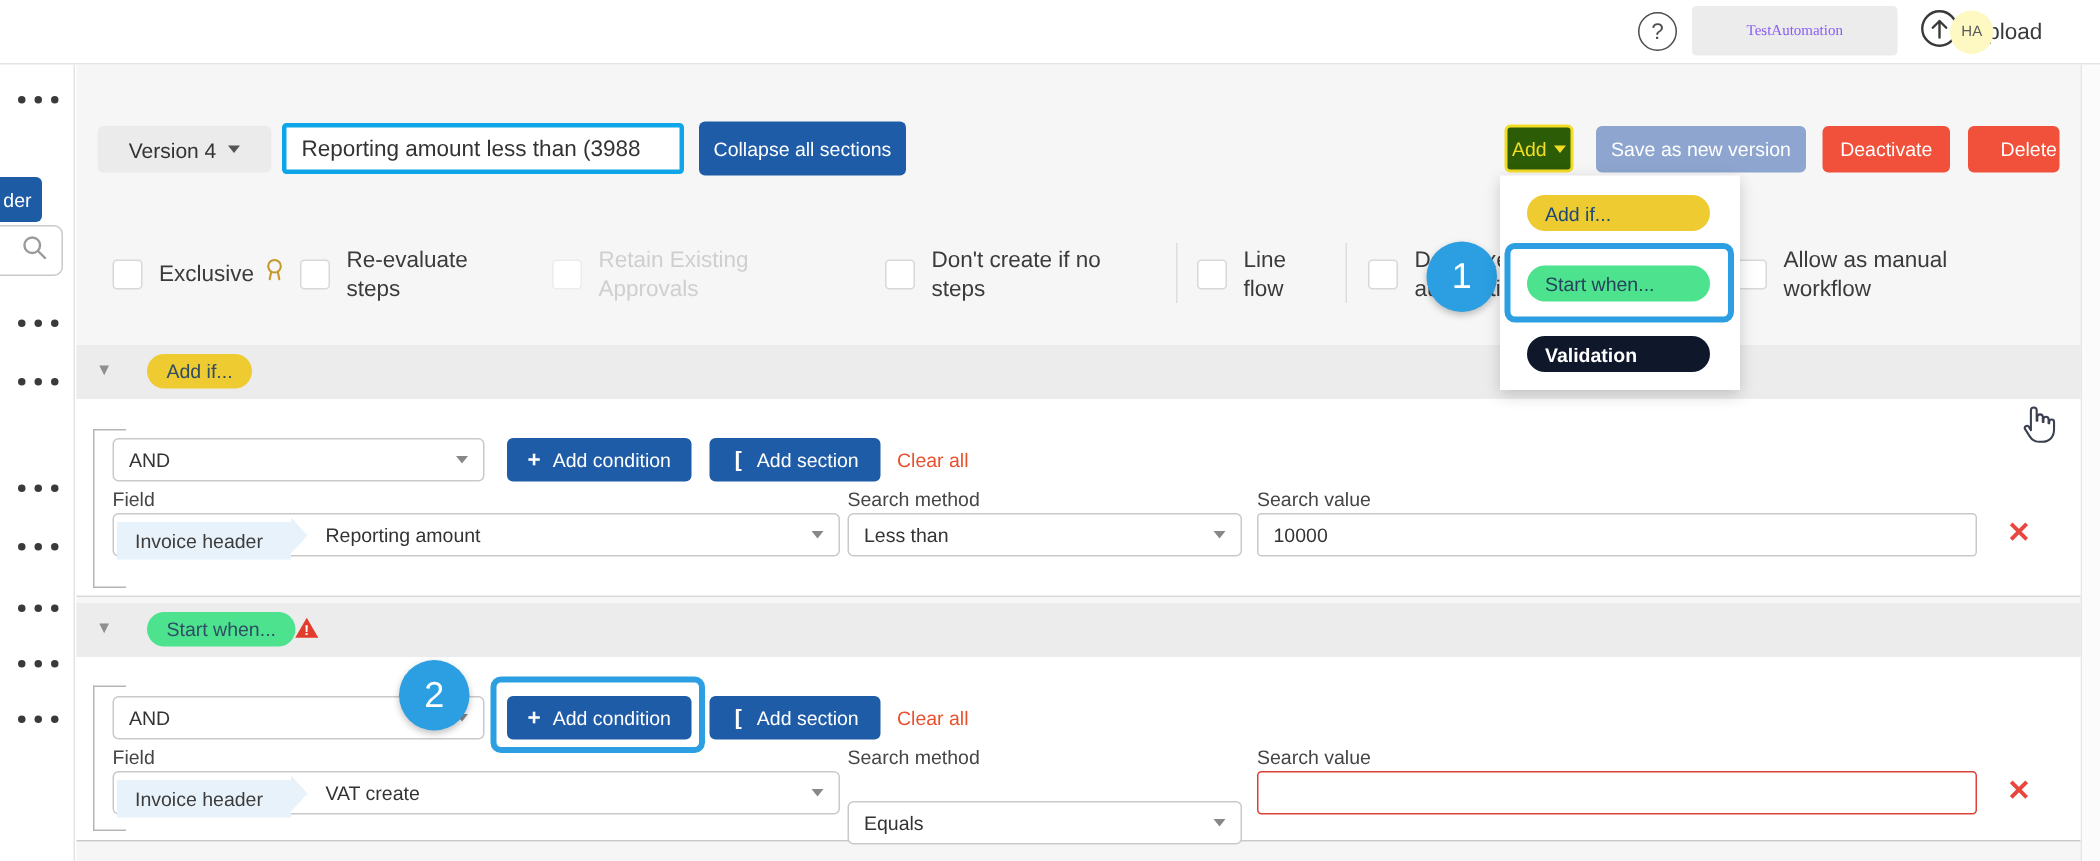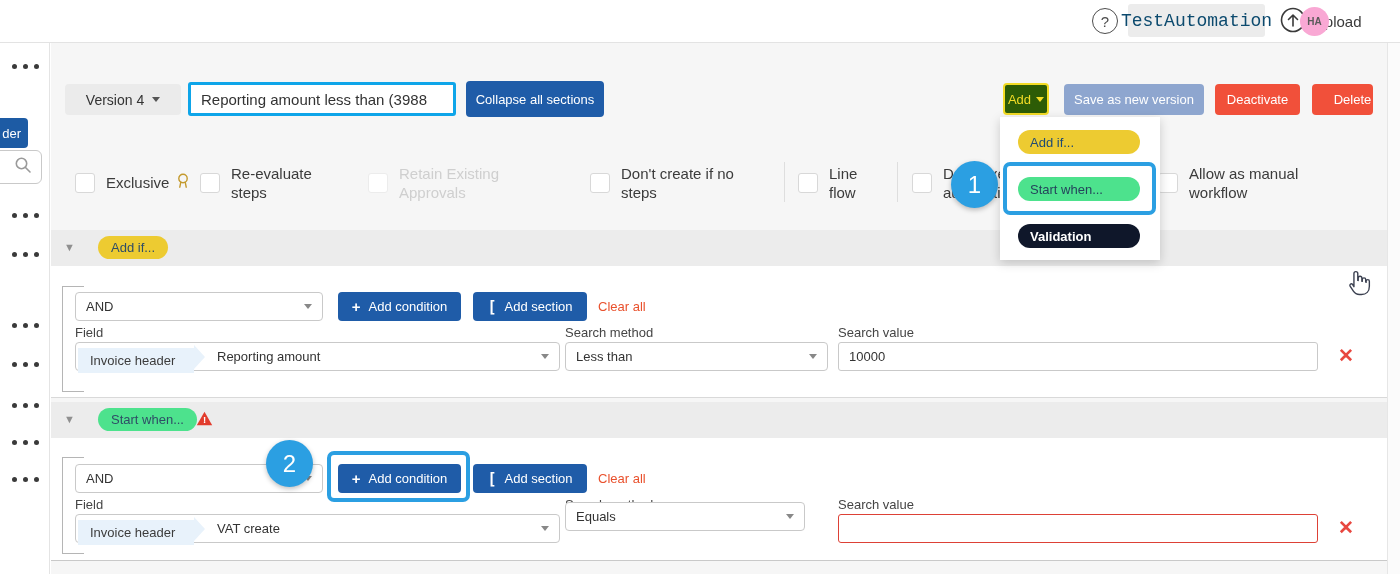--- a/index.html
+++ b/index.html
@@ -6,24 +6,24 @@
   body { font-family: "Liberation Sans", "DejaVu Sans", sans-serif; background:#fff; }
   .screen { position:relative; width:1400px; height:574px; overflow:hidden; background:#fff; }
   .abs { position:absolute; }
   .flexc { display:flex; align-items:center; }
 
   
   .topbar { left:0; top:0; width:1400px; height:43px; background:#fff; border-bottom:1px solid #e3e3e3; z-index:5; }
   .help-btn { left:1092px; top:8px; width:26px; height:26px; border:1.6px solid #4d4d4d; border-radius:50%;
               color:#4d4d4d; font-size:15px; justify-content:center; z-index:6;}
   .app-btn { left:1128px; top:4px; width:137px; height:33px; background:#ececec; border:none; border-radius:3px;
-             font-size:18px; color:#0c4a6e; justify-content:center; z-index:6; font-family:Liberation Mono, monospace;}
+             font-size:10px; color:#8b5cf6; justify-content:center; z-index:6; font-family:Liberation Serif, serif;}
   .upload { left:1280px; top:8px; height:26px; z-index:6; color:#3a3a3a; font-size:15px; gap:8px; cursor:default;}
-  .avatar { left:1300px; top:7px; width:29px; height:29px; border-radius:50%; background:#f9a8d4;
-            color:#5a5a5a; font-size:10px; font-weight:bold; justify-content:center; z-index:6;}
+  .avatar { left:1300px; top:7px; width:29px; height:29px; border-radius:50%; background:#fef9c3;
+            color:#5a5a5a; font-size:10px; font-weight:normal; justify-content:center; z-index:6;}
 
   
   .rail { left:0; top:43px; width:50px; height:531px; background:#fff; border-right:1px solid #e4e4e4; z-index:4; }
   .dots { left:12px; width:27px; height:5px; display:flex; justify-content:space-between; z-index:5;}
   .dots i { width:5px; height:5px; border-radius:50%; background:#3a3a3a; }
   .rail-btn { left:-30px; top:118px; width:58px; height:30px; background:#1d5ba4; border-radius:4px; color:#fff;
               font-size:13px; display:flex; align-items:center; justify-content:flex-end; padding-right:7px; z-index:5;}
   .rail-search { left:-26px; top:150px; width:68px; height:34px; background:#fff; border:1px solid #c9c9c9;
                  border-radius:6px; display:flex; align-items:center; justify-content:flex-end; padding-right:9px; z-index:5;}
 
@@ -297,21 +297,21 @@
   <div class="abs flabel" style="left:75px;top:497px">Field</div>
   <div class="abs flabel" style="left:565px;top:497px">Search method</div>
   <div class="abs flabel" style="left:838px;top:497px">Search value</div>
 
   <div class="abs combo" style="left:75px;top:514px;width:485px">
     <span class="chip">Invoice header</span>
     <span class="chip-arrow"></span>
     <span class="combo-val">VAT create</span>
     <span class="caret" style="margin-left:auto;margin-right:10px"></span>
   </div>
-  <div class="abs sel" style="left:565px;top:502px;width:240px">
+  <div class="abs sel" style="left:565px;top:534px;width:263px">
     <span>Equals</span>
     <span class="caret"></span>
   </div>
   <input class="abs val-input error" style="left: 838px; top: 514px; width: 480px;" value="">
   <button class="abs xdel" style="left:1338px;top:518px">✕</button>
 
   <div class="abs callout-circle" style="left:951px;top:161px;width:47px;height:47px;z-index:55">1</div>
   <div class="abs add-menu">
     <div class="menu-pill" style="top:13px;background:#edcb31;color:#1d4a74">Add if...</div>
     <div class="abs callout-box" style="left:3px;top:45px;width:153px;height:53px"></div>

